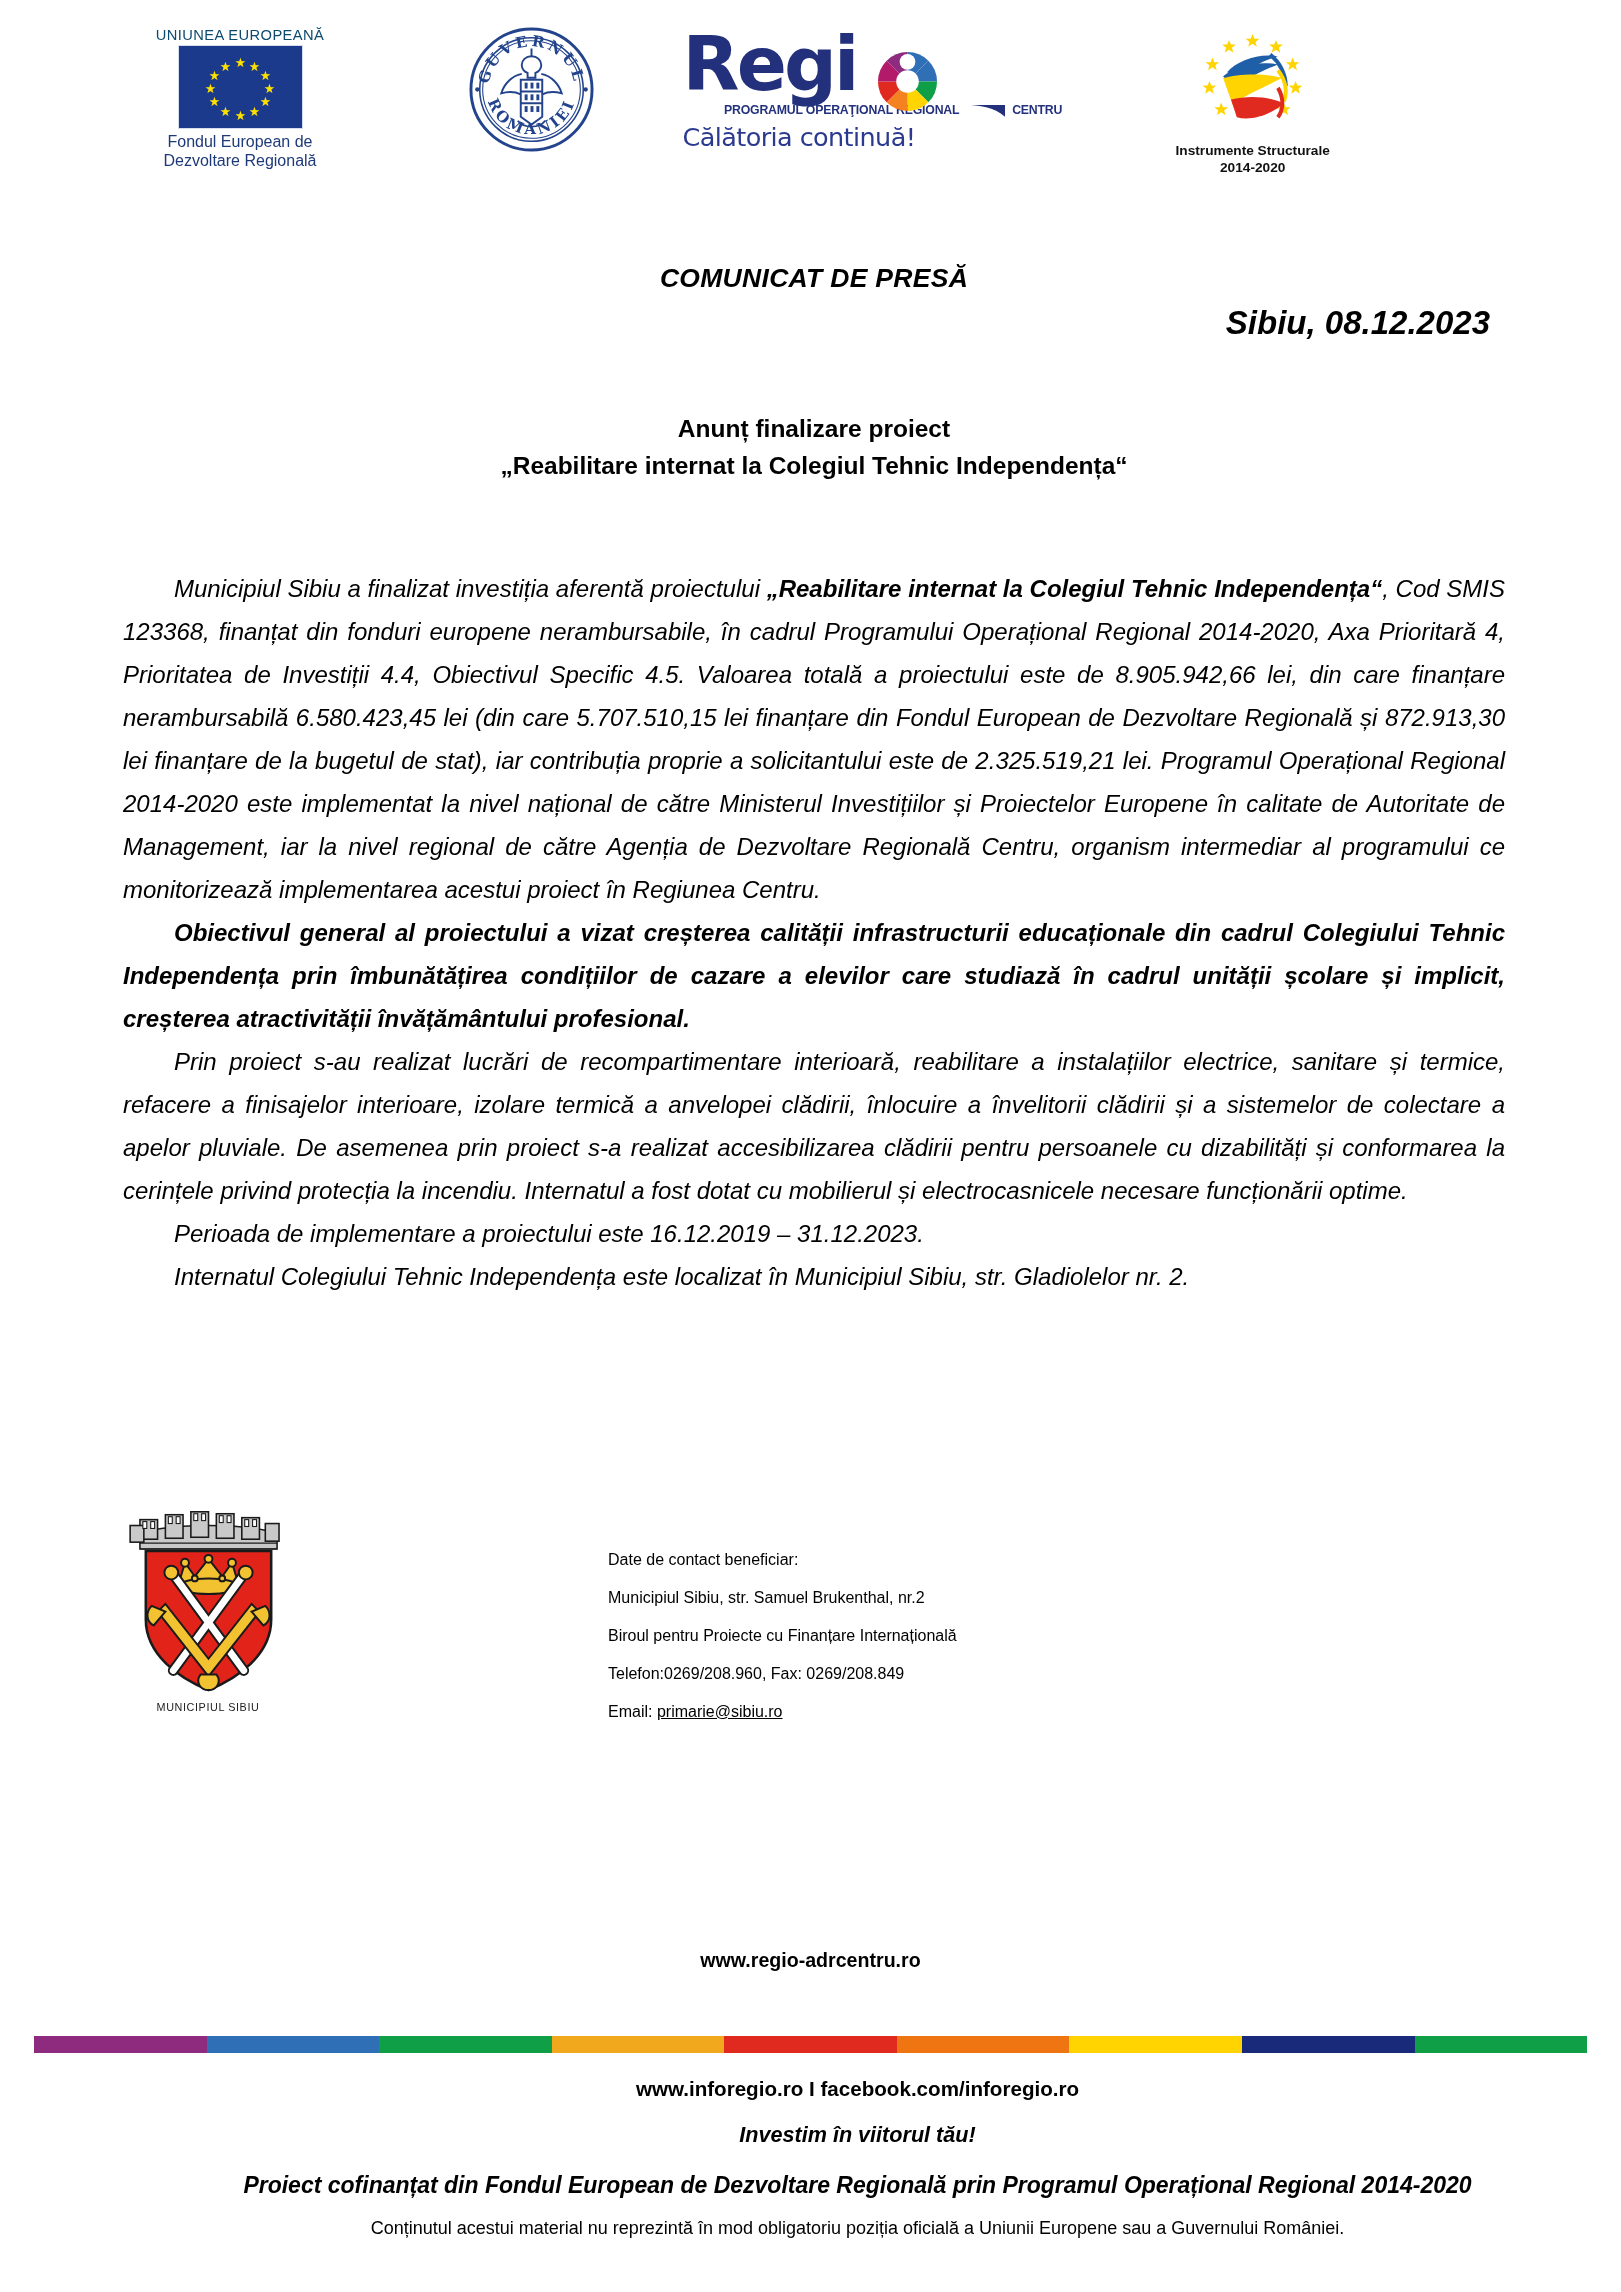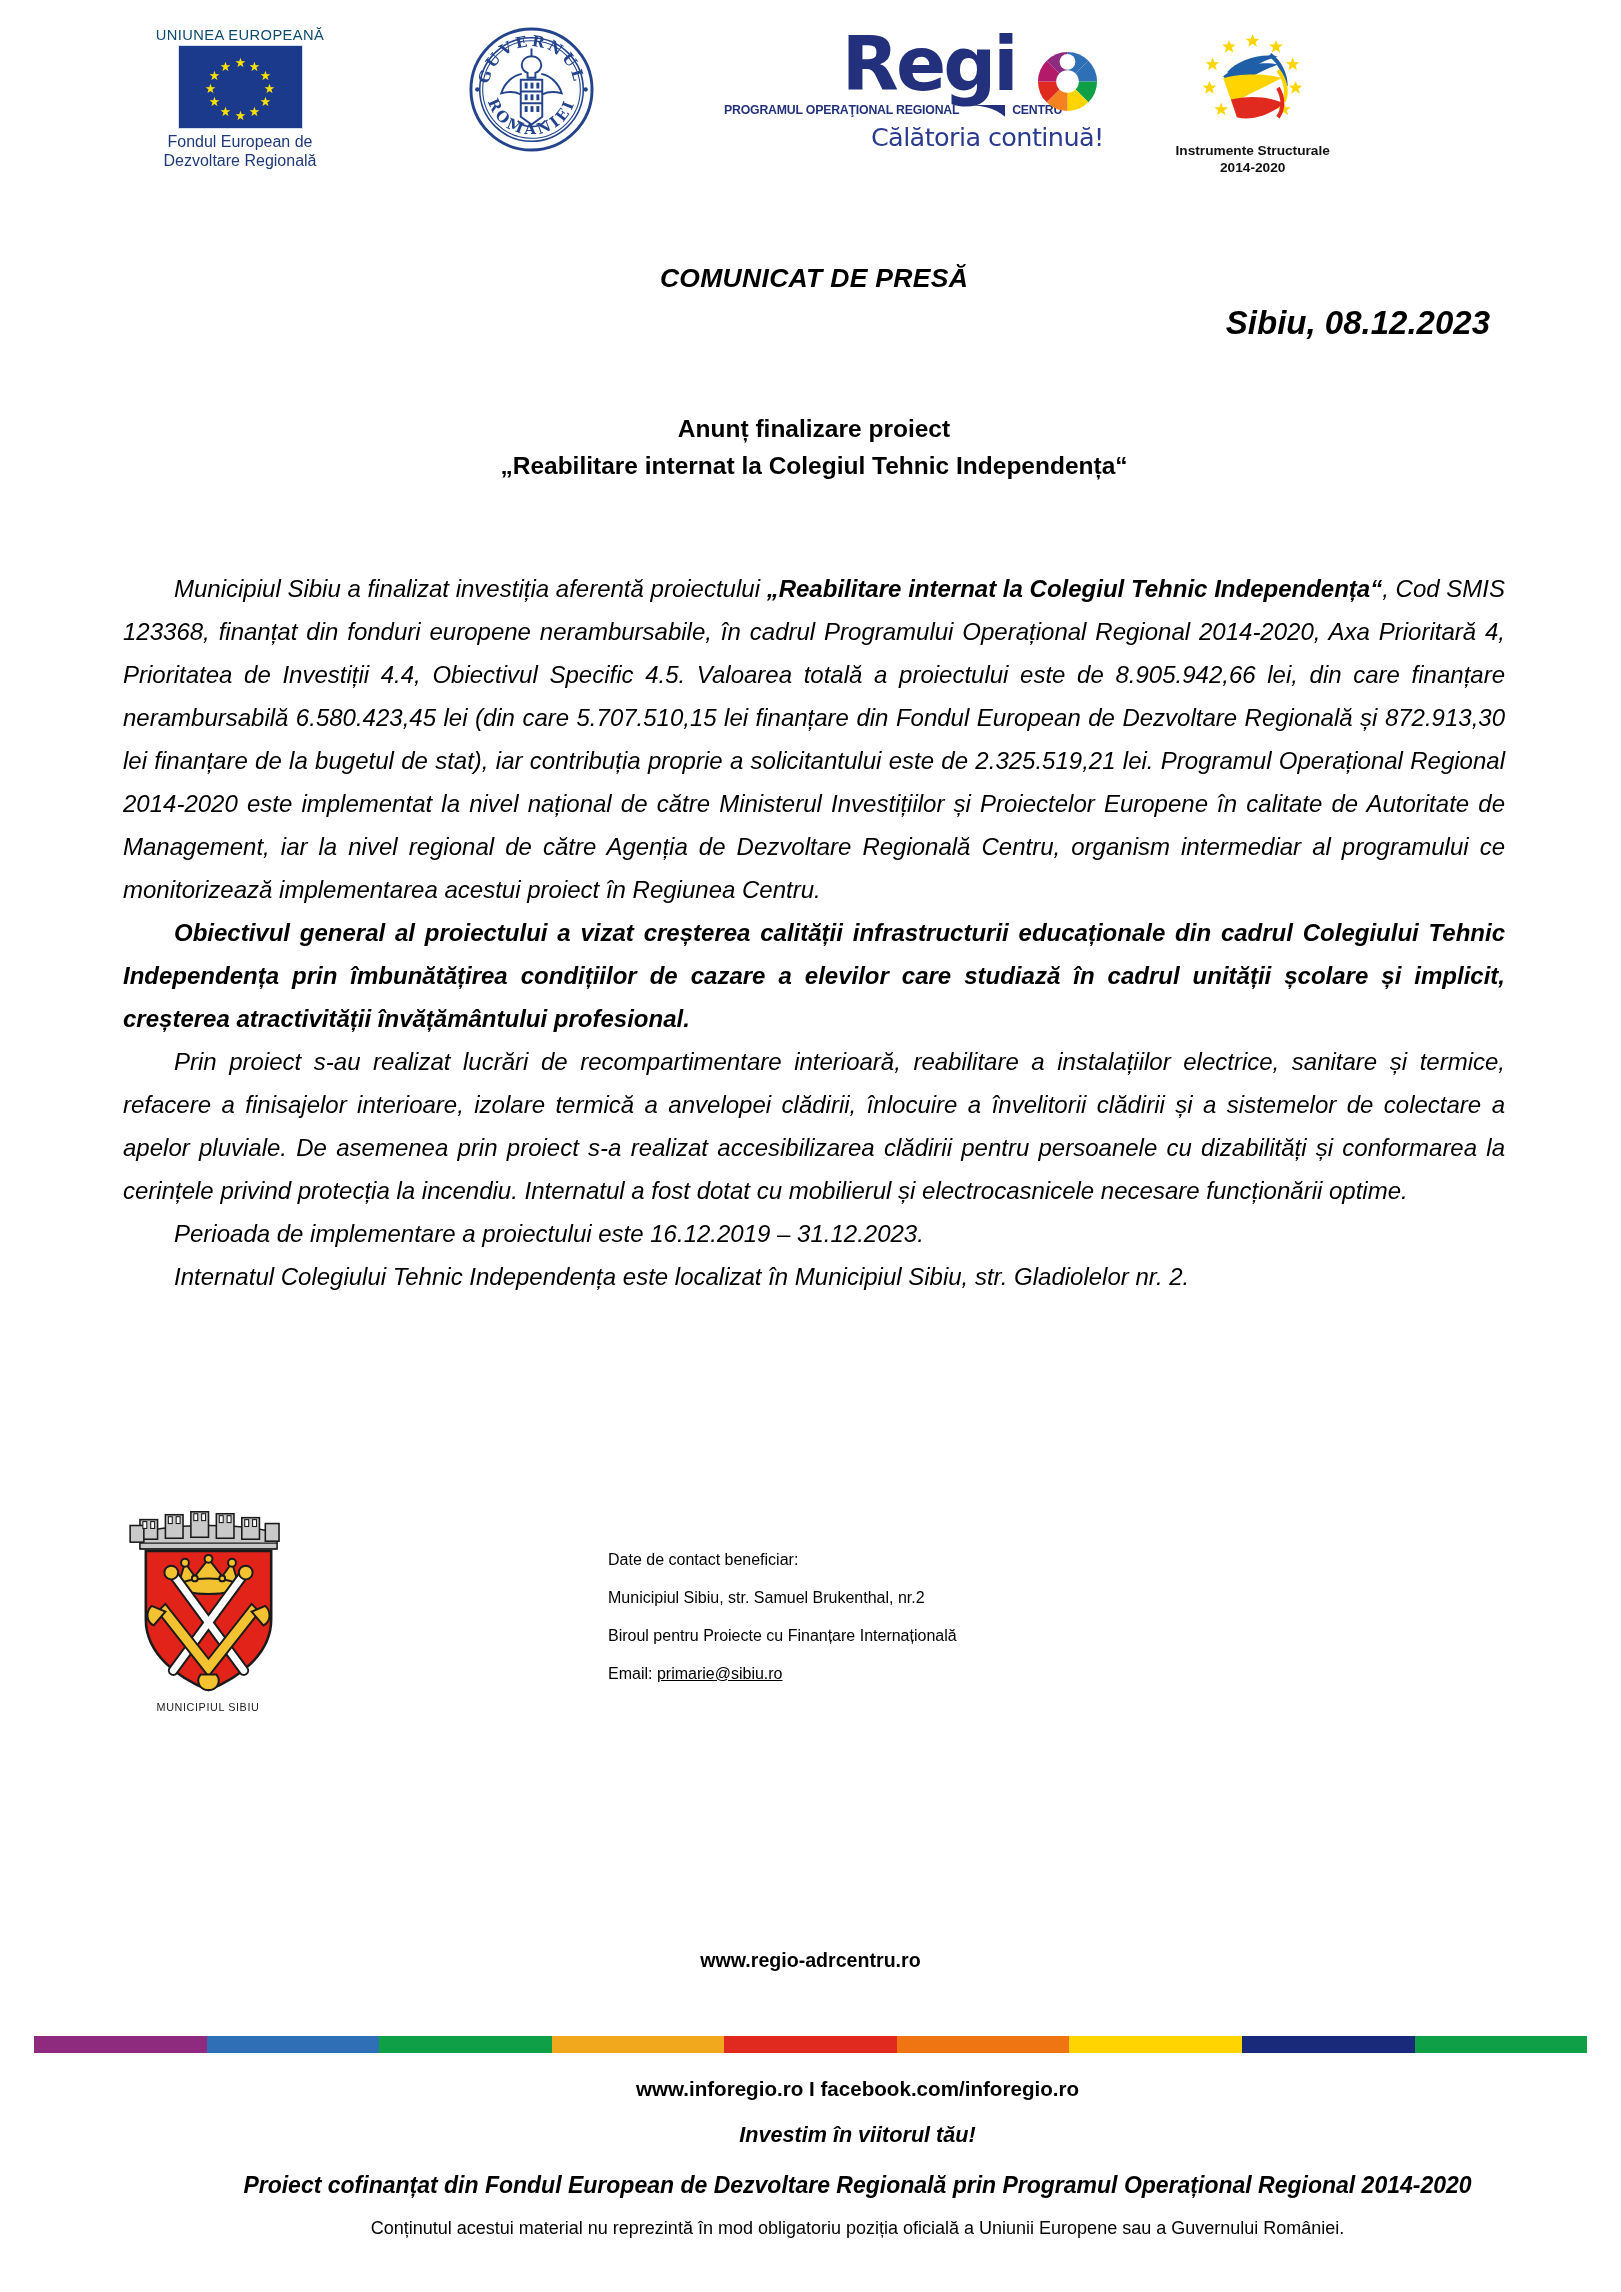--- a/index.html
+++ b/index.html
@@ -59,21 +59,21 @@
     font-size: 16px;
     line-height: 18.6px;
     color: #1f3a79;
     font-family: "Liberation Sans", sans-serif;
   }
 
   
   .gov-logo { width: 245px; margin-left: 21.6px; display:flex; justify-content:center; }
 
   
-  .regio-logo { width: 421px; margin-left: 29px; position: relative; text-align:right; }
+  .regio-logo { width: 421px; margin-left: 29px; position: relative; text-align:left; }
   .regio-word {
     font-family: "DejaVu Sans", sans-serif;
     font-weight: bold;
     font-size: 74px;
     line-height: 74px;
     color: #23317d;
     letter-spacing: -2.9px;
     display: inline-block;
     position: relative;
   }
@@ -442,20 +442,21 @@
       <path d="M80 176 C74 184 80 192 88 192 C96 192 102 184 96 176 Z"></path>
     </g>
   </svg>
   <div class="crest-caption">MUNICIPIUL SIBIU</div>
 </div>
 
 <div class="contact">
   <div>Date de contact beneficiar:</div>
   <div>Municipiul Sibiu, str. Samuel Brukenthal, nr.2</div>
   <div>Biroul pentru Proiecte cu Finanțare Internațională</div>
+  <div>Telefon:0269/208.960, Fax: 0269/208.849</div>
   <div><span>Email: </span><span class="email-link">primarie@sibiu.ro</span></div>
 </div>
 
 <div class="footer-url">www.regio-adrcentru.ro</div>
 
 <div class="color-bar">
   <span style="background:#8e2b7e"></span>
   <span style="background:#2f6fb5"></span>
   <span style="background:#0f9f47"></span>
   <span style="background:#f2a81d"></span>

